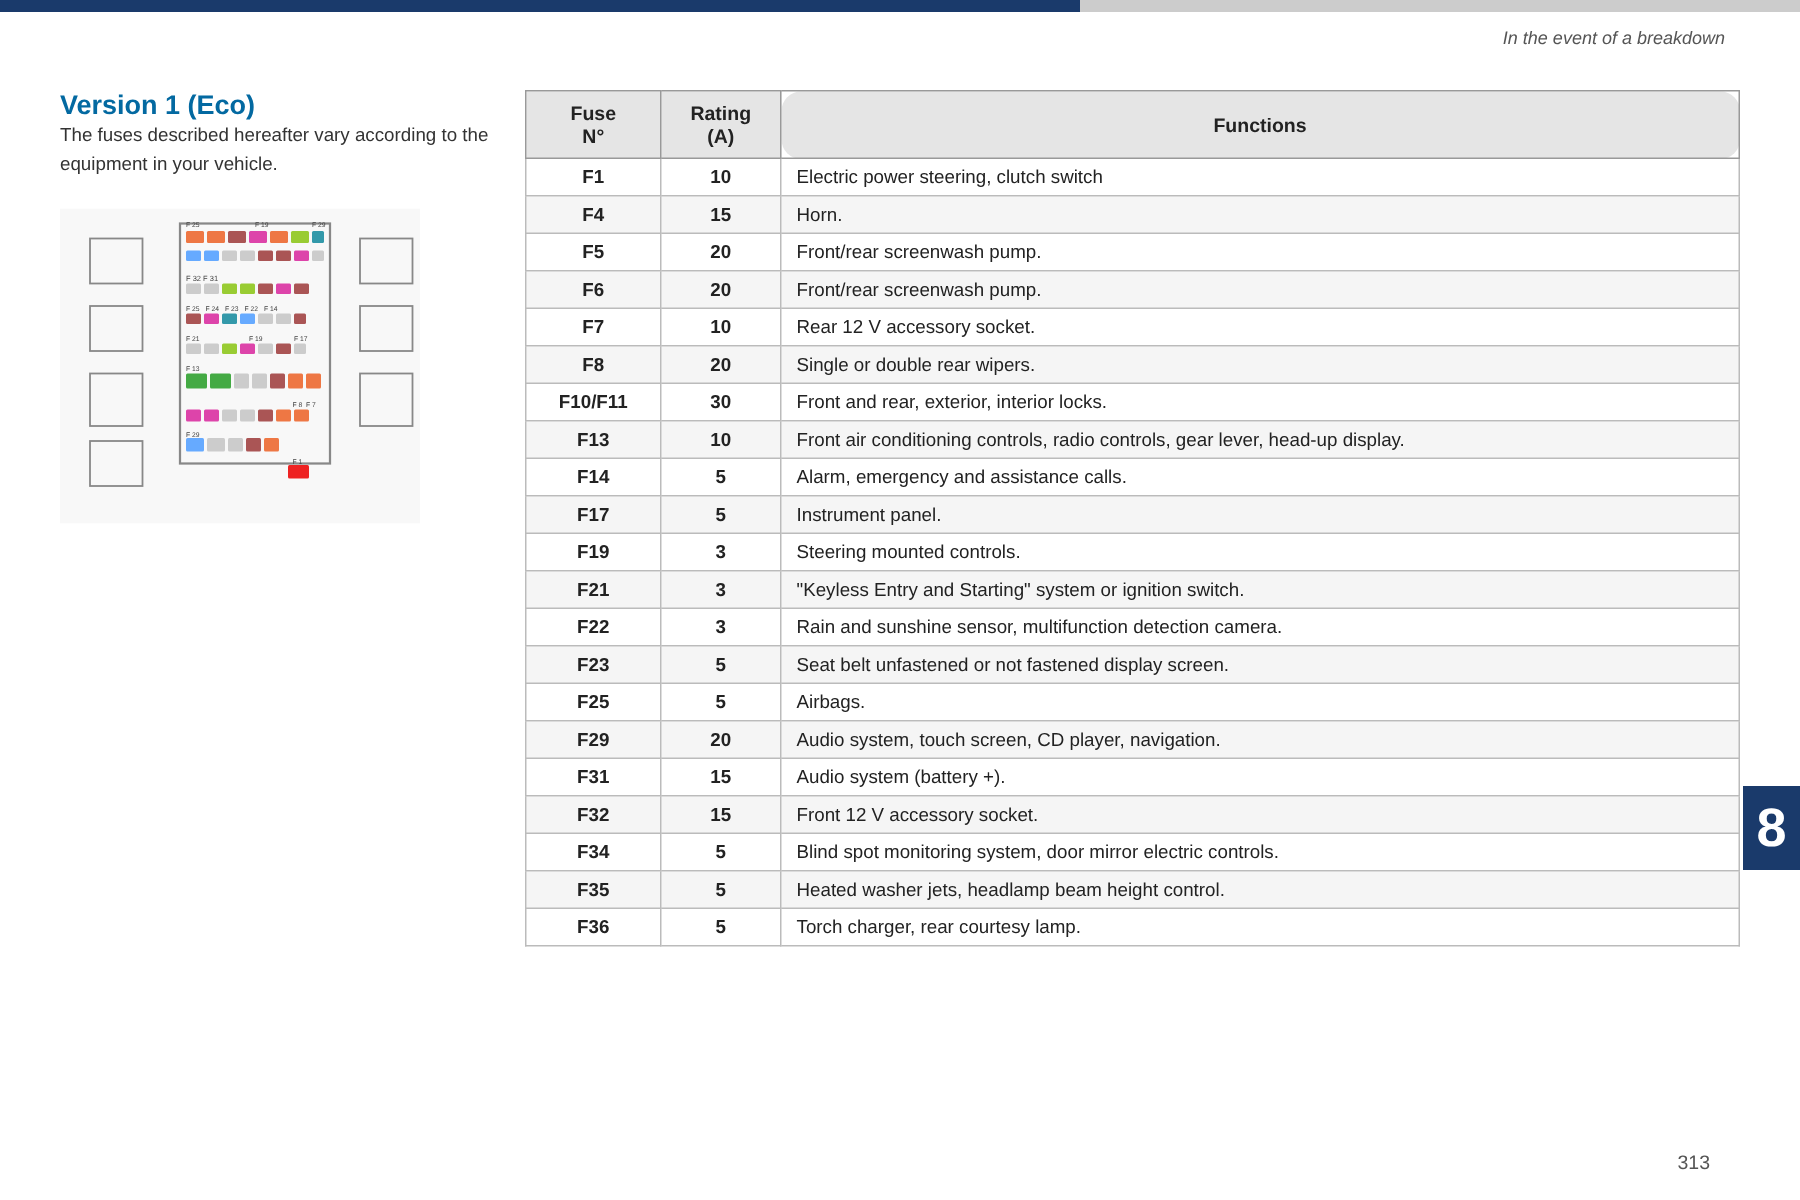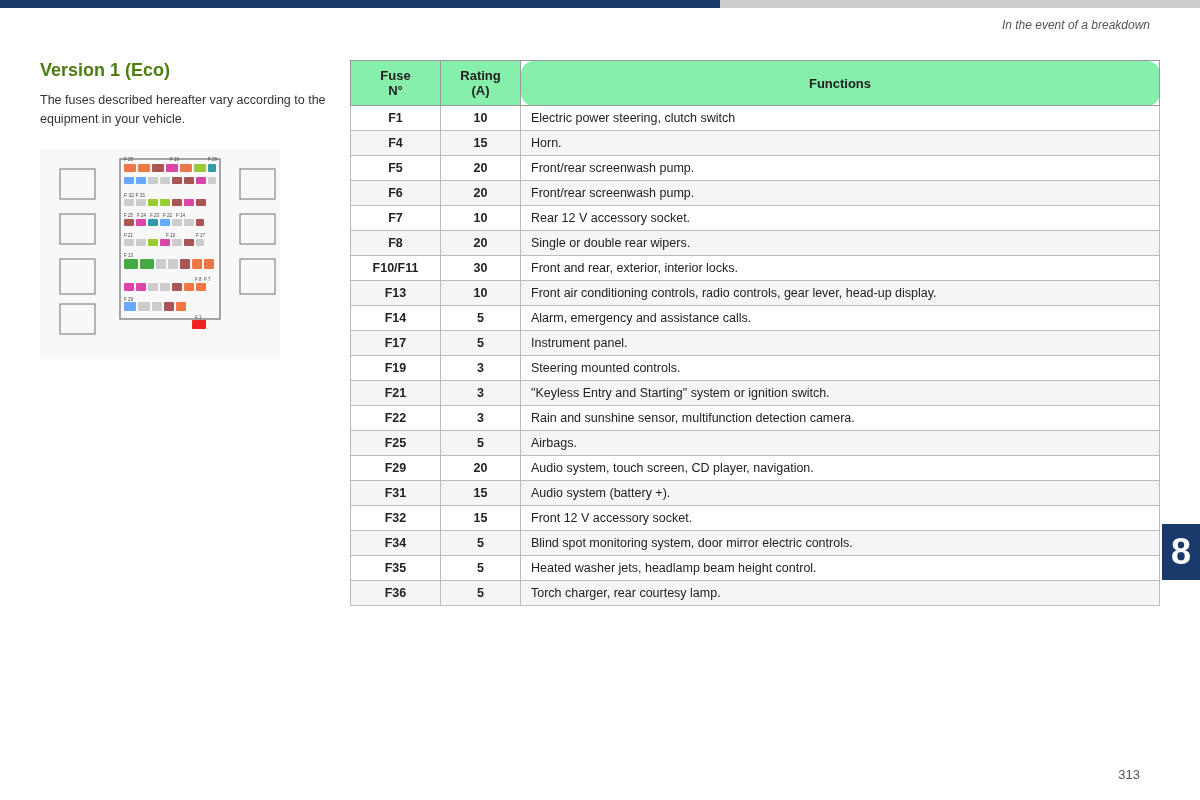--- a/index.html
+++ b/index.html
@@ -36,22 +36,21 @@
     .left-section {
       position: absolute;
       top: 60px;
       left: 40px;
       width: 300px;
     }
 
     .page-title {
       font-size: 18px;
       font-weight: bold;
-      margin-bottom: 10px;
-      color: #4d7c0f;
+      color: #0369a1;
     }
 
     .description {
       font-size: 12.5px;
       color: #333;
       line-height: 1.5;
       margin-bottom: 20px;
     }
 
     
@@ -70,21 +69,21 @@
       right: 40px;
     }
 
     table {
       width: 100%;
       border-collapse: collapse;
       font-size: 12.5px;
     }
 
     thead tr th {
-      background: #86efac;
+      background: #e5e5e5;
       border: 1px solid #999;
       padding: 7px 10px;
       text-align: center;
       font-weight: bold;
       font-size: 13px;
     }
 
     thead tr th:last-child {
       text-align: center;
       border-radius: 13px;
@@ -331,20 +330,25 @@
           <td>F21</td>
           <td>3</td>
           <td>"Keyless Entry and Starting" system or ignition switch.</td>
         </tr>
         <tr>
           <td>F22</td>
           <td>3</td>
           <td>Rain and sunshine sensor, multifunction detection camera.</td>
         </tr>
         <tr>
+          <td>F23</td>
+          <td>5</td>
+          <td>Seat belt unfastened or not fastened display screen.</td>
+        </tr>
+        <tr>
           <td>F25</td>
           <td>5</td>
           <td>Airbags.</td>
         </tr>
         <tr>
           <td>F29</td>
           <td>20</td>
           <td>Audio system, touch screen, CD player, navigation.</td>
         </tr>
         <tr>

